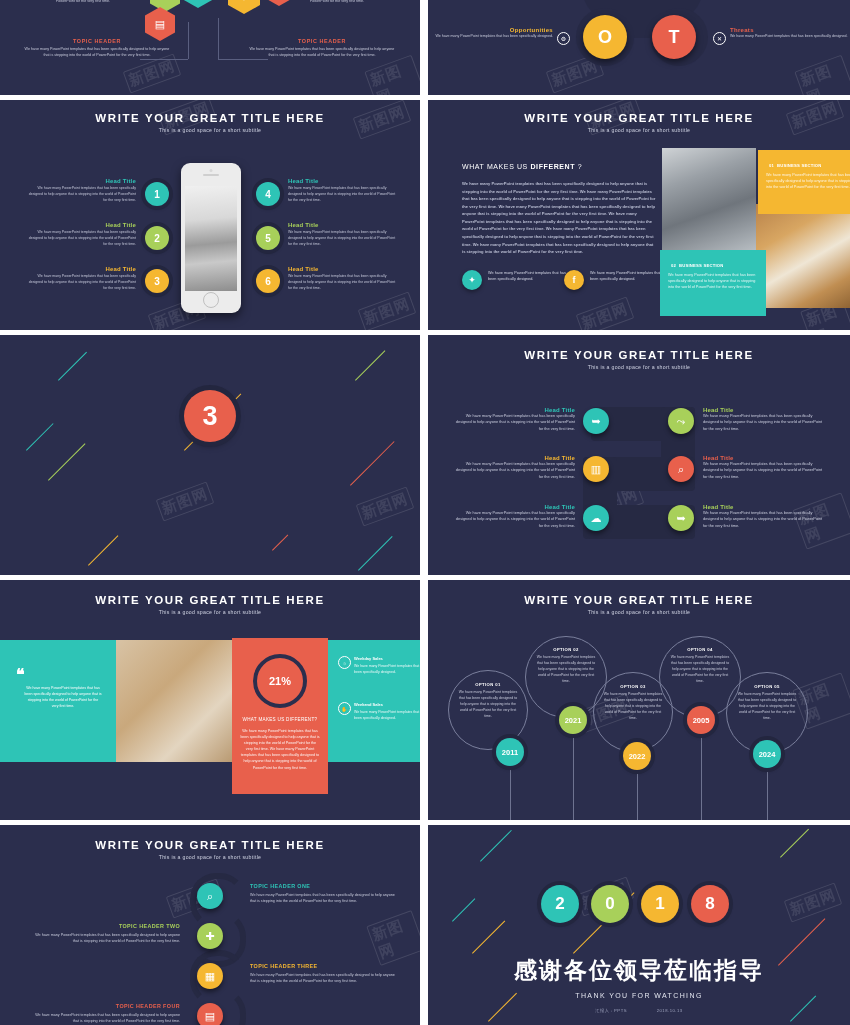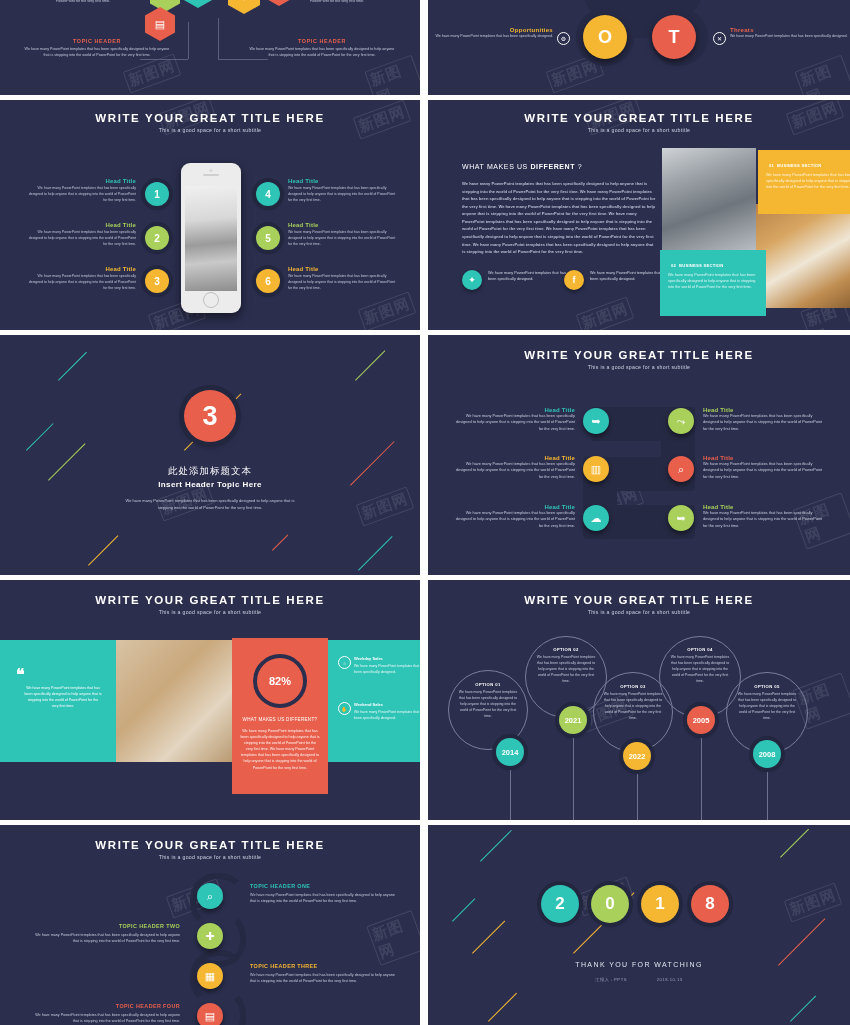--- a/index.html
+++ b/index.html
@@ -325,25 +325,20 @@
   <div class="dline" style="left:184px;top:115px;width:80px;border-color:#f5b731;transform:rotate(-45deg);"></div>
   <div class="dline" style="left:355px;top:45px;width:42px;border-color:#a8d05a;transform:rotate(-45deg);"></div>
   <div class="dline" style="left:350px;top:150px;width:62px;border-color:#e8604c;transform:rotate(-45deg);"></div>
   <div class="dline" style="left:358px;top:235px;width:48px;border-color:#2ec4b6;transform:rotate(-45deg);"></div>
   <div class="dline" style="left:272px;top:215px;width:22px;border-color:#e8604c;transform:rotate(-45deg);"></div>
 
   <div class="big">
         <span>3</span>
       </div>
 
-  <div class="cn" style="top:130px;">
-    <div style="font-size:9.5px;letter-spacing:1px;">此处添加标题文本</div>
-    <div style="font-size:8px;font-weight:700;letter-spacing:.4px;margin-top:2px;">Insert Header Topic Here</div>
-    <div style="font-size:4px;line-height:1.8;color:#c4c7d9;margin:8px auto 0;width:180px;">We have many PowerPoint templates that has been specifically designed to help anyone that is stepping into the world of PowerPoint for the very first time.</div>
-  </div>
 </div>
 
 <div class="slide" id="p6">
   <div class="wm wm-b" style="left:160px;top:155px;">新图网</div>
   <div class="wm wm-b" style="left:370px;top:165px;">新图网</div>
 
   <div class="ttl" style="top:14px;">
     <div class="t">WRITE YOUR GREAT TITLE HERE</div>
     <div class="s">This is a good space for a short subtitle</div>
   </div>
@@ -399,21 +394,21 @@
     <div class="s">This is a good space for a short subtitle</div>
   </div>
 
   <div class="band"></div>
   <div class="photo"></div>
 
   <div class="qm">❝</div>
   <div class="lq">We have many PowerPoint templates that has been specifically designed to help anyone that is stepping into the world of PowerPoint for the very first time.</div>
 
   <div class="redc">
-    <div class="pct">82%</div>
+    <div class="pct">21%</div>
     <div class="rh">WHAT MAKES US DIFFERENT?</div>
     <div class="rp">We have many PowerPoint templates that has been specifically designed to help anyone that is stepping into the world of PowerPoint for the very first time. We have many PowerPoint templates that has been specifically designed to help anyone that is stepping into the world of PowerPoint for the very first time.</div>
   </div>
 
   <div class="sico" style="left:338px;top:76px;">☼</div>
   <div class="sales" style="left:354px;top:76px;">
     <div class="sh">Weekday Sales</div>
     <div class="sp">We have many PowerPoint templates that has been specifically designed.</div>
   </div>
 
@@ -437,21 +432,21 @@
   <div class="stem" style="left:145px;top:145px;height:96px;"></div>
   <div class="stem" style="left:209px;top:185px;height:56px;"></div>
   <div class="stem" style="left:273px;top:145px;height:96px;"></div>
   <div class="stem" style="left:339px;top:182px;height:59px;"></div>
 
   <div class="ballon" style="left:20px;top:90px;width:80px;height:80px;padding-top:11px;box-sizing:border-box;">
     <div class="oh">OPTION 01</div>
     <div class="op">We have many PowerPoint templates that has been specifically designed to help anyone that is stepping into the world of PowerPoint for the very first time.</div>
   </div>
   <div class="ring yr" style="left:68px;top:158px;background:#2ec4b6;">
-        <span>2014</span>
+        <span>2011</span>
       </div>
 
   <div class="ballon" style="left:97px;top:56px;width:82px;height:82px;padding-top:10px;box-sizing:border-box;">
     <div class="oh">OPTION 02</div>
     <div class="op">We have many PowerPoint templates that has been specifically designed to help anyone that is stepping into the world of PowerPoint for the very first time.</div>
   </div>
   <div class="ring yr" style="left:131px;top:126px;background:#a8d05a;">
         <span>2021</span>
       </div>
 
@@ -469,21 +464,21 @@
   </div>
   <div class="ring yr" style="left:259px;top:126px;background:#e8604c;">
         <span>2005</span>
       </div>
 
   <div class="ballon" style="left:298px;top:92px;width:82px;height:82px;padding-top:11px;box-sizing:border-box;">
     <div class="oh">OPTION 05</div>
     <div class="op">We have many PowerPoint templates that has been specifically designed to help anyone that is stepping into the world of PowerPoint for the very first time.</div>
   </div>
   <div class="ring yr" style="left:325px;top:160px;background:#2ec4b6;">
-        <span>2008</span>
+        <span>2024</span>
       </div>
 </div>
 
 <div class="slide" id="p9">
   <div class="wm wm-b" style="left:168px;top:62px;">新图网</div>
   <div class="wm wm-b" style="left:372px;top:92px;">新图网</div>
 
   <div class="ttl" style="top:14px;">
     <div class="t">WRITE YOUR GREAT TITLE HERE</div>
     <div class="s">This is a good space for a short subtitle</div>
@@ -539,20 +534,21 @@
         <span>0</span>
       </div>
   <div class="ring yb" style="left:213px;top:60px;background:#f5b731;">
         <span>1</span>
       </div>
   <div class="ring yb" style="left:263px;top:60px;background:#e8604c;">
         <span>8</span>
       </div>
 
   <div class="cn10" style="top:130px;">
+    <div class="zh">感谢各位领导莅临指导</div>
     <div class="en">THANK YOU FOR WATCHING</div>
     <div class="ft">
       <span>汇报人：PPTS</span>
       <span>2018.10.13</span>
     </div>
   </div>
 </div>
 
 </div>
 

